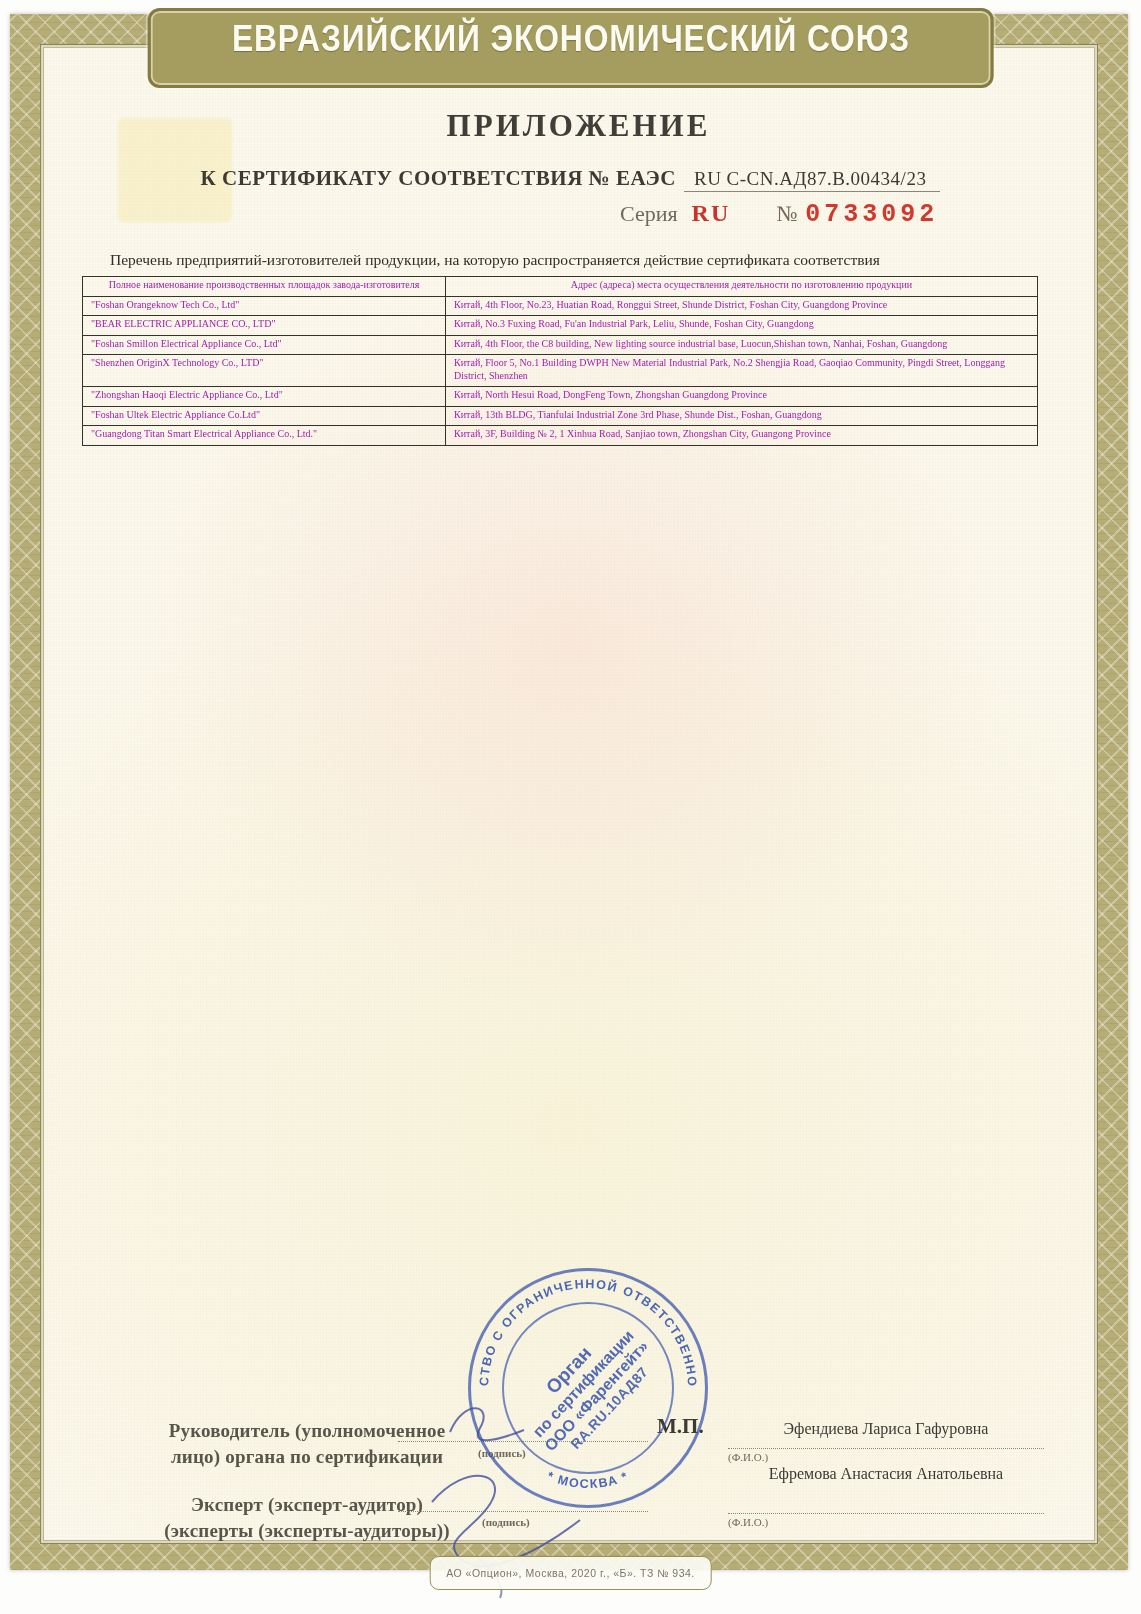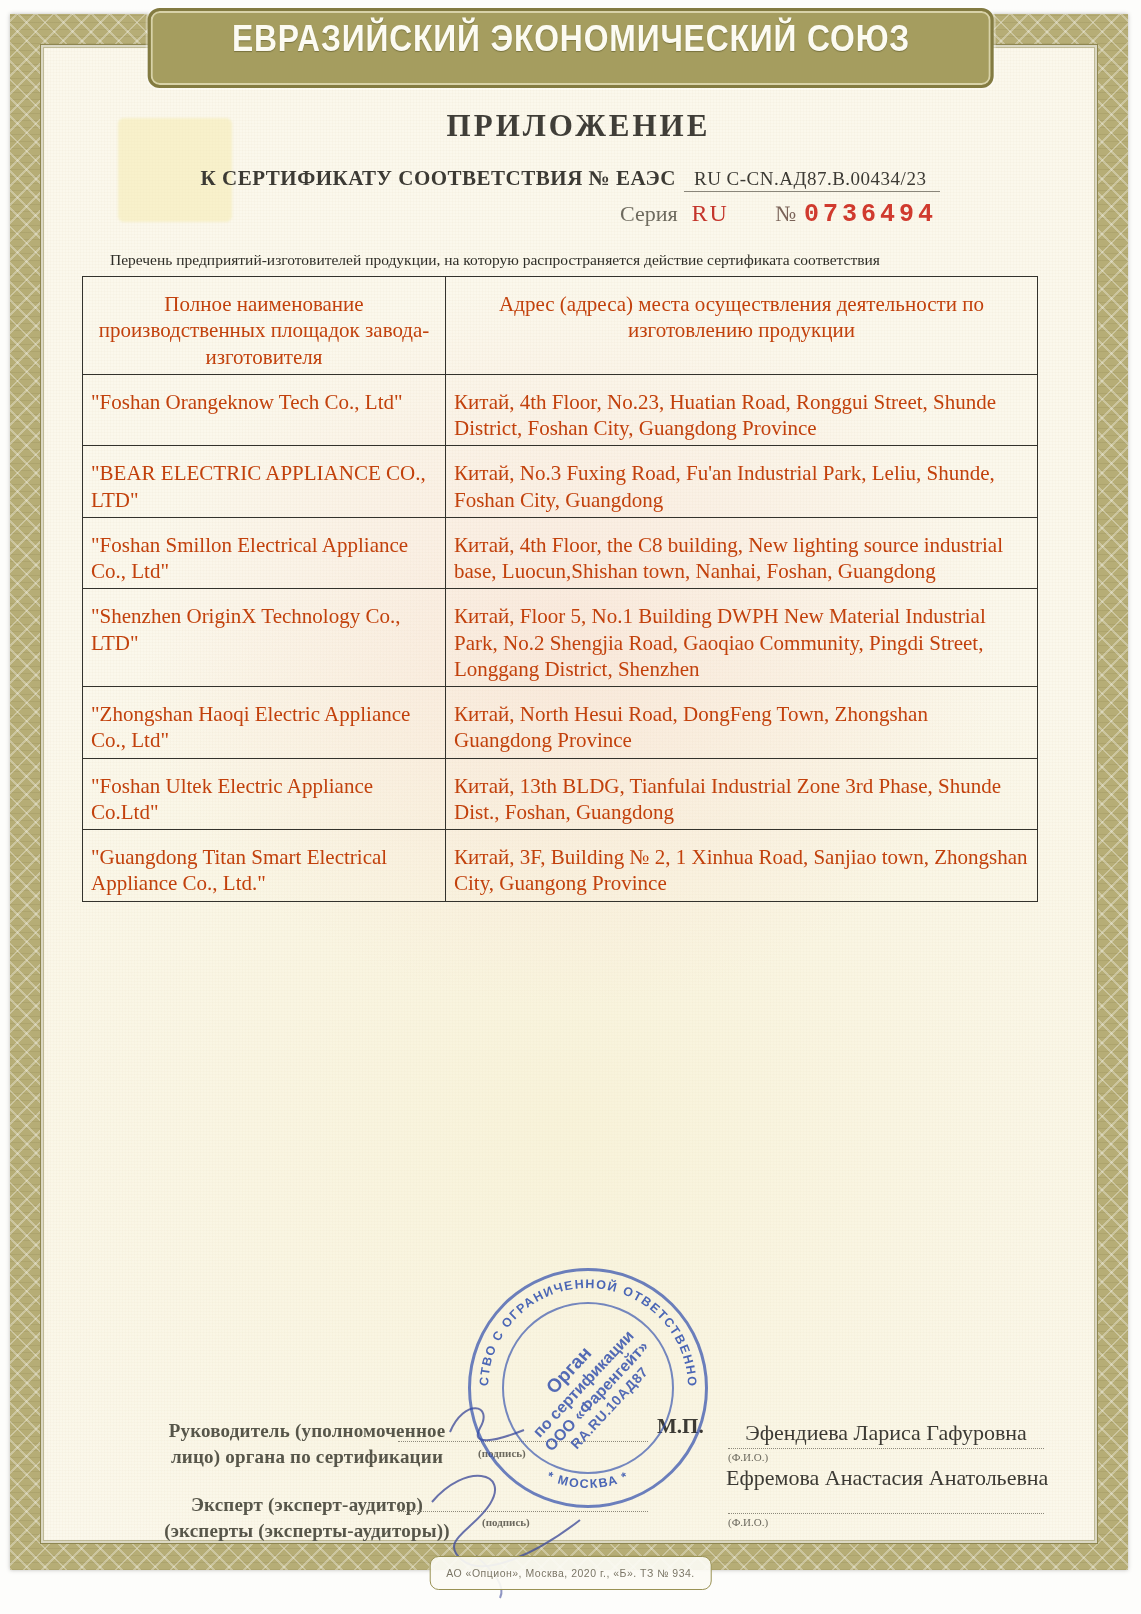--- a/index.html
+++ b/index.html
@@ -52,55 +52,55 @@
   }
   .cert-label{font-size:21px;font-weight:bold;letter-spacing:0.5px;}
   .cert-number{
     font-size:19px;letter-spacing:0.5px;border-bottom:1px solid #8a867a;
     padding:0 14px 2px 10px;margin-left:8px;
   }
   .series-line{
     position:absolute;left:620px;top:200px;white-space:nowrap;color:#6e6a5e;
   }
   .series-label{font-size:22px;}
-  .series-value{font-size:24px;font-weight:normal;color:#c4352b;margin-left:14px;letter-spacing:2px;margin-top:24px;}
+  .series-value{font-size:24px;font-weight:bold;color:#c4352b;margin-left:14px;letter-spacing:2px;margin-top:24px;}
   .number-sign{font-size:22px;color:#7a6358;margin-left:46px;}
   .number-value{
     font-family:"Liberation Mono", monospace;font-size:25px;color:#d03a2e;
     letter-spacing:4px;margin-left:8px;font-weight:bold;
   }
   .intro{
     position:absolute;left:110px;top:251px;width:930px;text-align:left;
     font-size:15.5px;color:#2f2e28;
   }
   table.manu{
     position:absolute;left:82px;top:276px;width:956px;border-collapse:collapse;
     table-layout:fixed;
   }
   table.manu th, table.manu td{
-    border:1.6px solid #33322c;font-size:21px;color:#c2410c;
-    padding:14px 8px 4px 8px;vertical-align:top;line-height:1.25;
+    border:1.6px solid #33322c;font-size:10px;color:#a21caf;
+    padding:2px 8px 4px 8px;vertical-align:top;line-height:1.25;
   }
   table.manu th{font-weight:normal;text-align:center;}
   col.c1{width:363px;}
   .sig-area{position:absolute;left:0;top:0;width:100%;height:100%;}
   .role{
     position:absolute;width:290px;font-size:19px;font-weight:bold;color:#57564a;
     line-height:1.35;letter-spacing:0.2px;text-align:center;
   }
   .role1{left:162px;top:1418px;}
   .role2{left:162px;top:1492px;}
   .sigline{position:absolute;border-bottom:1px dotted #8d897b;height:1px;}
   .sigline1{left:398px;top:1440px;width:250px;}
   .sigline2{left:398px;top:1510px;width:250px;}
   .podpis{position:absolute;font-size:11px;color:#6c695e;font-weight:bold;}
   .podpis1{left:478px;top:1447px;}
   .podpis2{left:482px;top:1516px;}
   .mp{position:absolute;left:657px;top:1414px;font-size:21px;font-weight:bold;color:#3c3a34;}
-  .fio-name{position:absolute;width:320px;text-align:center;font-size:22px;color:#3c3a34;white-space:nowrap;}
+  .fio-name{position:absolute;width:320px;text-align:center;font-size:16px;color:#3c3a34;white-space:nowrap;}
   .fio-name1{left:726px;top:1420px;}
   .fio-name2{left:726px;top:1465px;}
   .fioline{position:absolute;border-bottom:1px dotted #8d897b;height:1px;}
   .fioline1{left:728px;top:1447px;width:316px;}
   .fioline2{left:728px;top:1512px;width:316px;}
   .fio-label{position:absolute;width:316px;font-size:11px;color:#6c695e;}
   .fio-label1{left:728px;top:1451px;}
   .fio-label2{left:728px;top:1516px;}
   .stamp{
     position:absolute;left:468px;top:1268px;width:240px;height:240px;opacity:0.88;
@@ -146,21 +146,21 @@
   <span class="banner-title">ЕВРАЗИЙСКИЙ ЭКОНОМИЧЕСКИЙ СОЮЗ</span>
 </div>
 
 <div class="doc-title">ПРИЛОЖЕНИЕ</div>
 
 <div class="cert-line">
   <span class="cert-label">К СЕРТИФИКАТУ СООТВЕТСТВИЯ № ЕАЭС</span><span class="cert-number">RU C-CN.АД87.B.00434/23</span>
 </div>
 
 <div class="series-line">
-  <span class="series-label">Серия</span><span class="series-value">RU</span><span class="number-sign">№</span><span class="number-value">0736494</span>
+  <span class="series-label">Серия</span><span class="series-value">RU</span><span class="number-sign">№</span><span class="number-value">0733092</span>
 </div>
 
 <div class="intro">Перечень предприятий-изготовителей продукции, на которую распространяется действие сертификата соответствия</div>
 
 <table class="manu">
   <colgroup>
       <col class="c1">
       <col>
     </colgroup>
   <thead>

